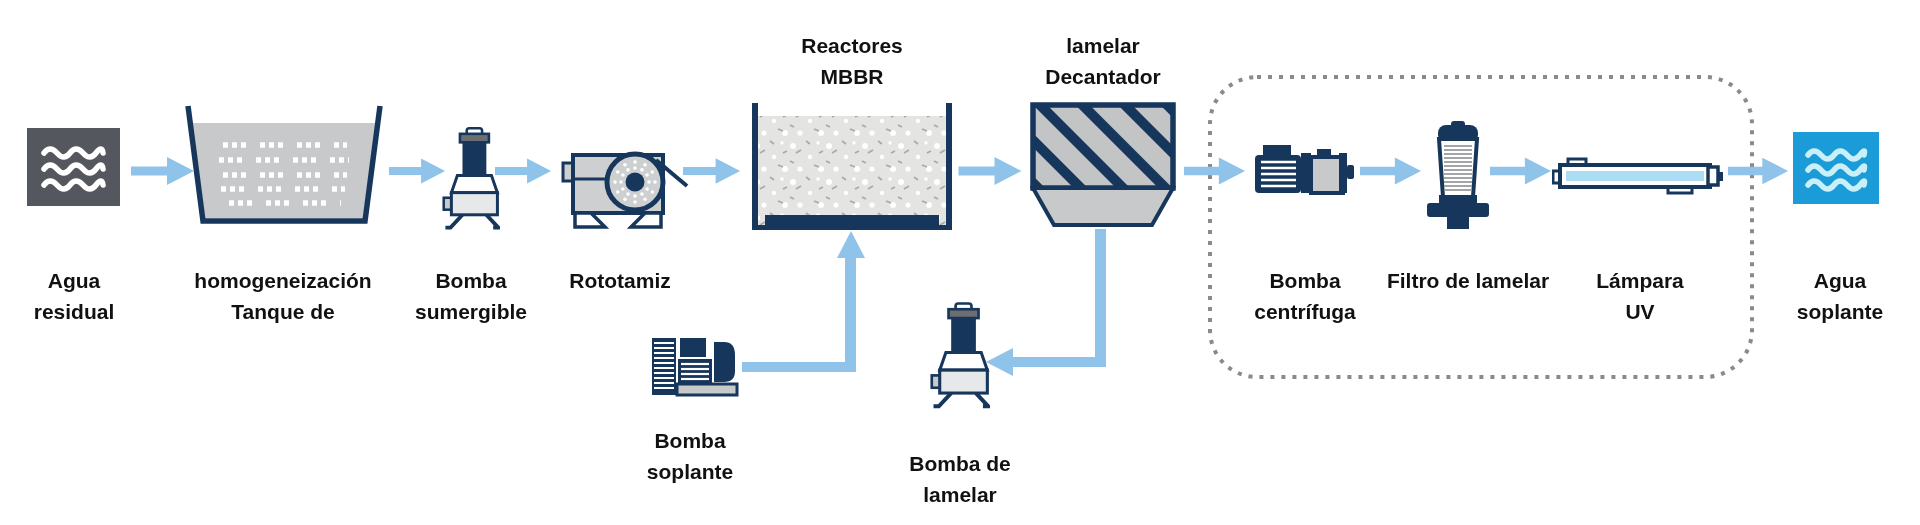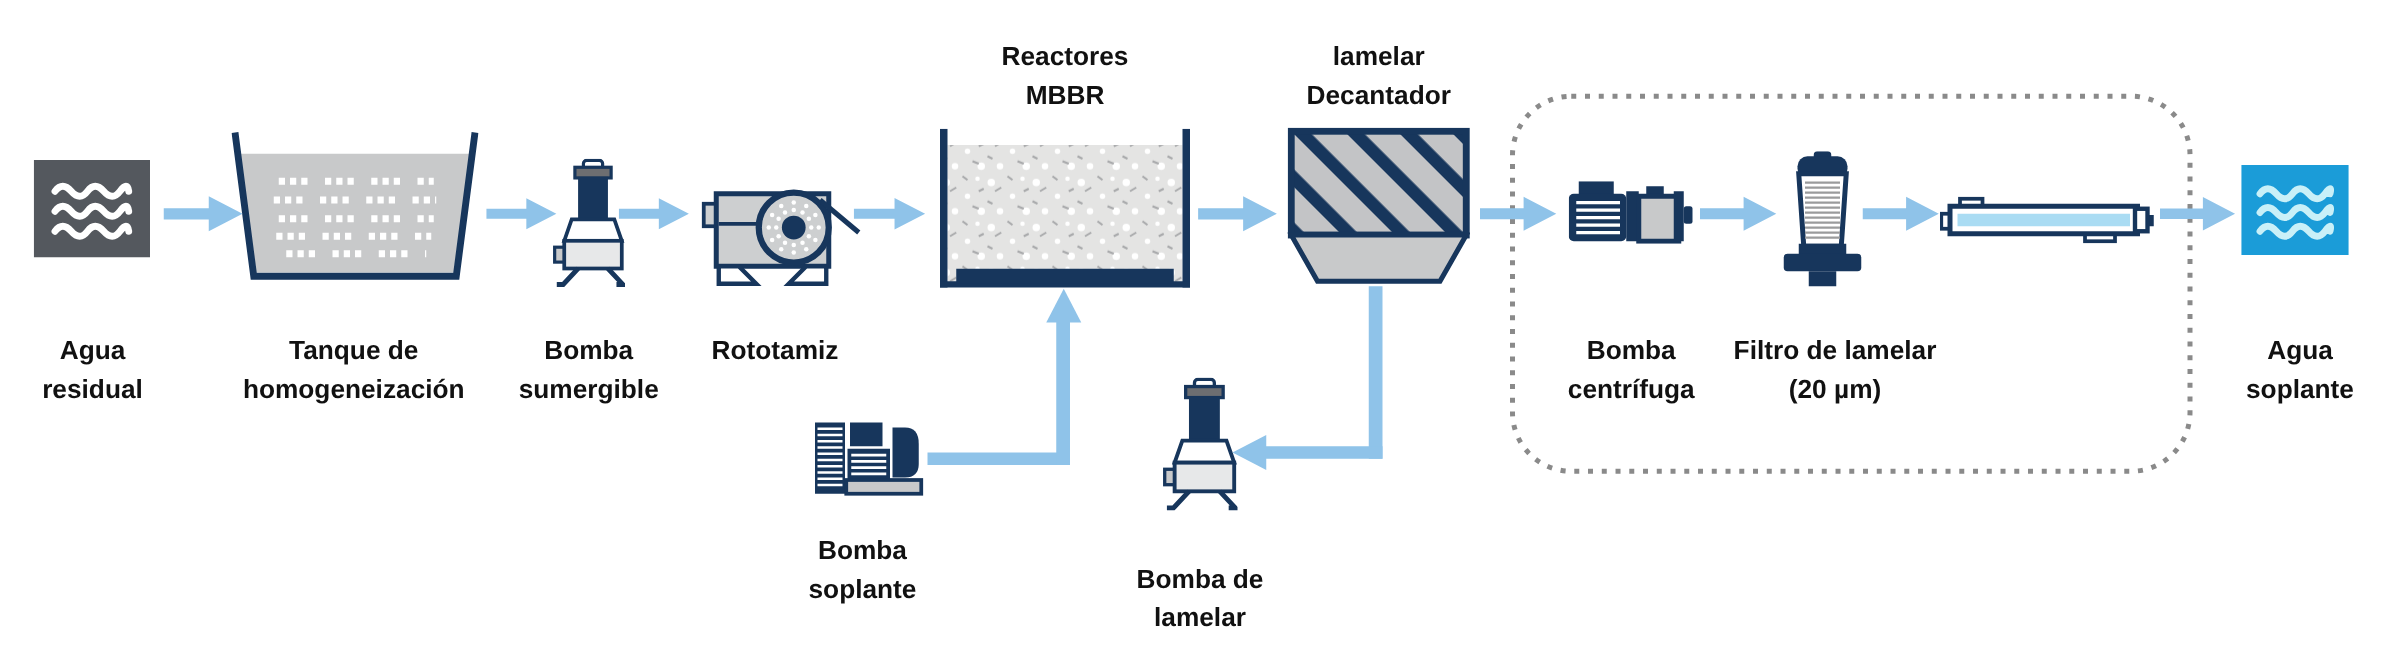--- a/index.html
+++ b/index.html
@@ -270,22 +270,22 @@
 
   <div class="vbar" style="left:1095px;top:229px;height:138px"></div>
   <div class="hbar" style="left:1012px;top:357px;width:94px"></div>
   <div class="tri-left" style="left:986px;top:348px"></div>
 
   <div class="label" style="left:74px;top:265px">
     <div>Agua</div>
       <div>residual</div>
   </div>
   <div class="label" style="left:283px;top:265px">
-    <div>Tanque de</div>
-      <div>homogeneización</div>
+    <div>homogeneización</div>
+      <div>Tanque de</div>
   </div>
   <div class="label" style="left:471px;top:265px">
     <div>Bomba</div>
       <div>sumergible</div>
   </div>
   <div class="label" style="left:620px;top:265px">
     <div>Rototamiz</div>
   </div>
   <div class="label" style="left:852px;top:30px">
     <div>Reactores</div>
@@ -302,20 +302,23 @@
   <div class="label" style="left:960px;top:448px">
     <div>Bomba de</div>
       <div>lamelar</div>
   </div>
   <div class="label" style="left:1305px;top:265px">
     <div>Bomba</div>
       <div>centrífuga</div>
   </div>
   <div class="label" style="left:1468px;top:265px">
     <div>Filtro de lamelar</div>
-      <div>(20 µm)</div>
+  </div>
+  <div class="label" style="left:1640px;top:265px">
+    <div>Lámpara</div>
+      <div>UV</div>
   </div>
   <div class="label" style="left:1840px;top:265px">
     <div>Agua</div>
       <div>soplante</div>
   </div>
 
 </div>
 
 </body></html>

